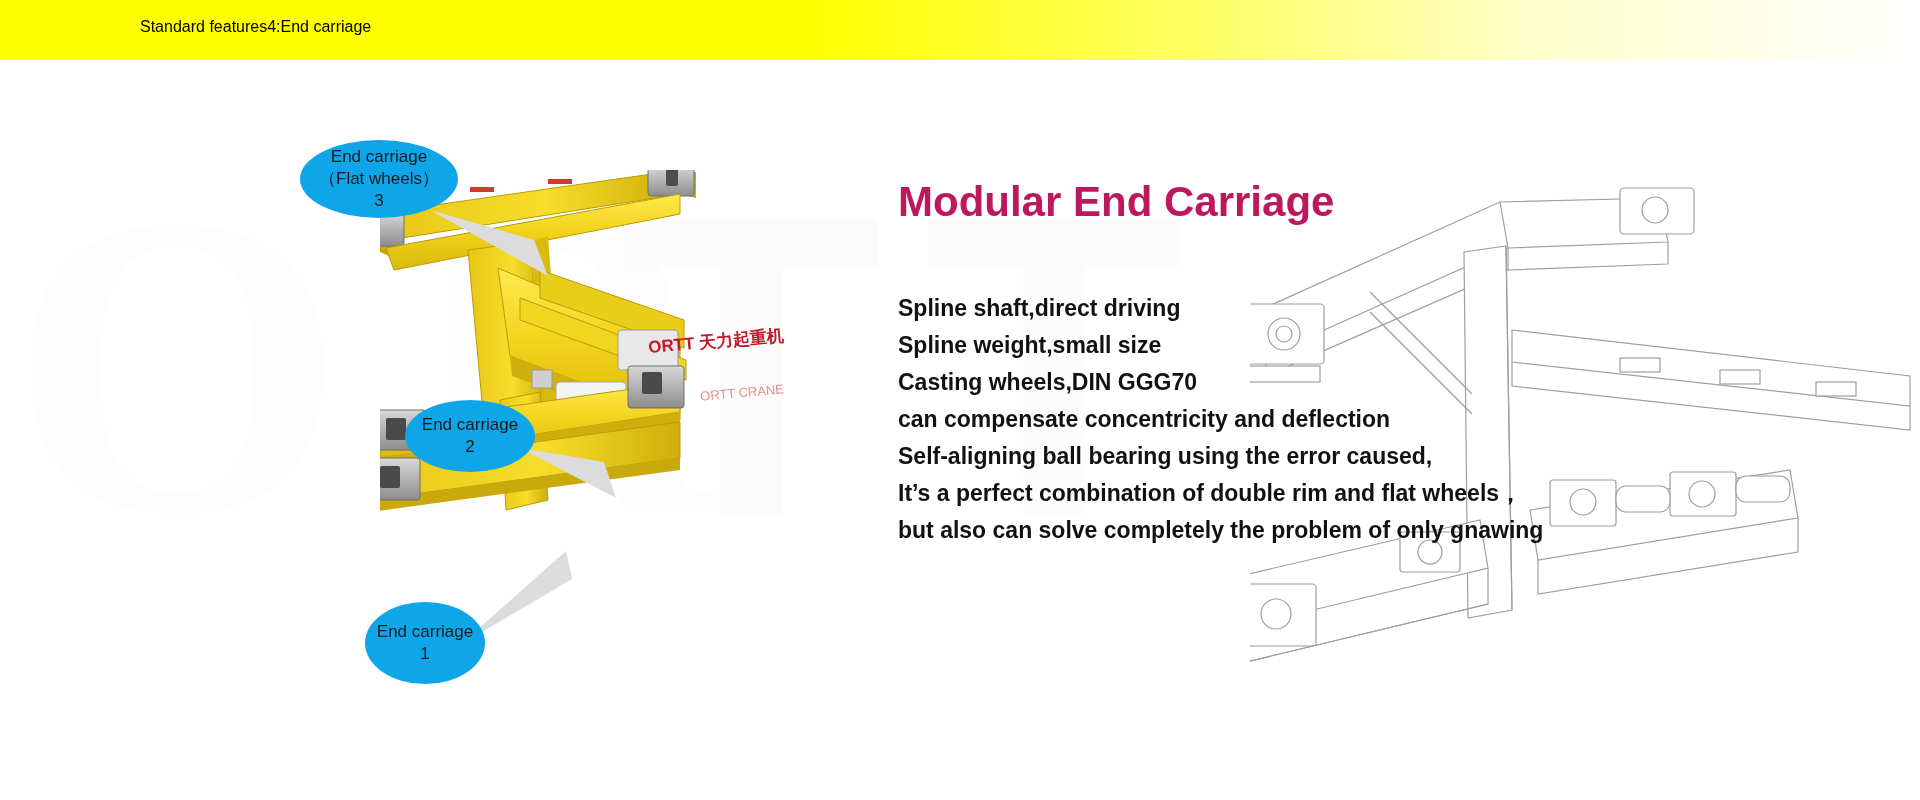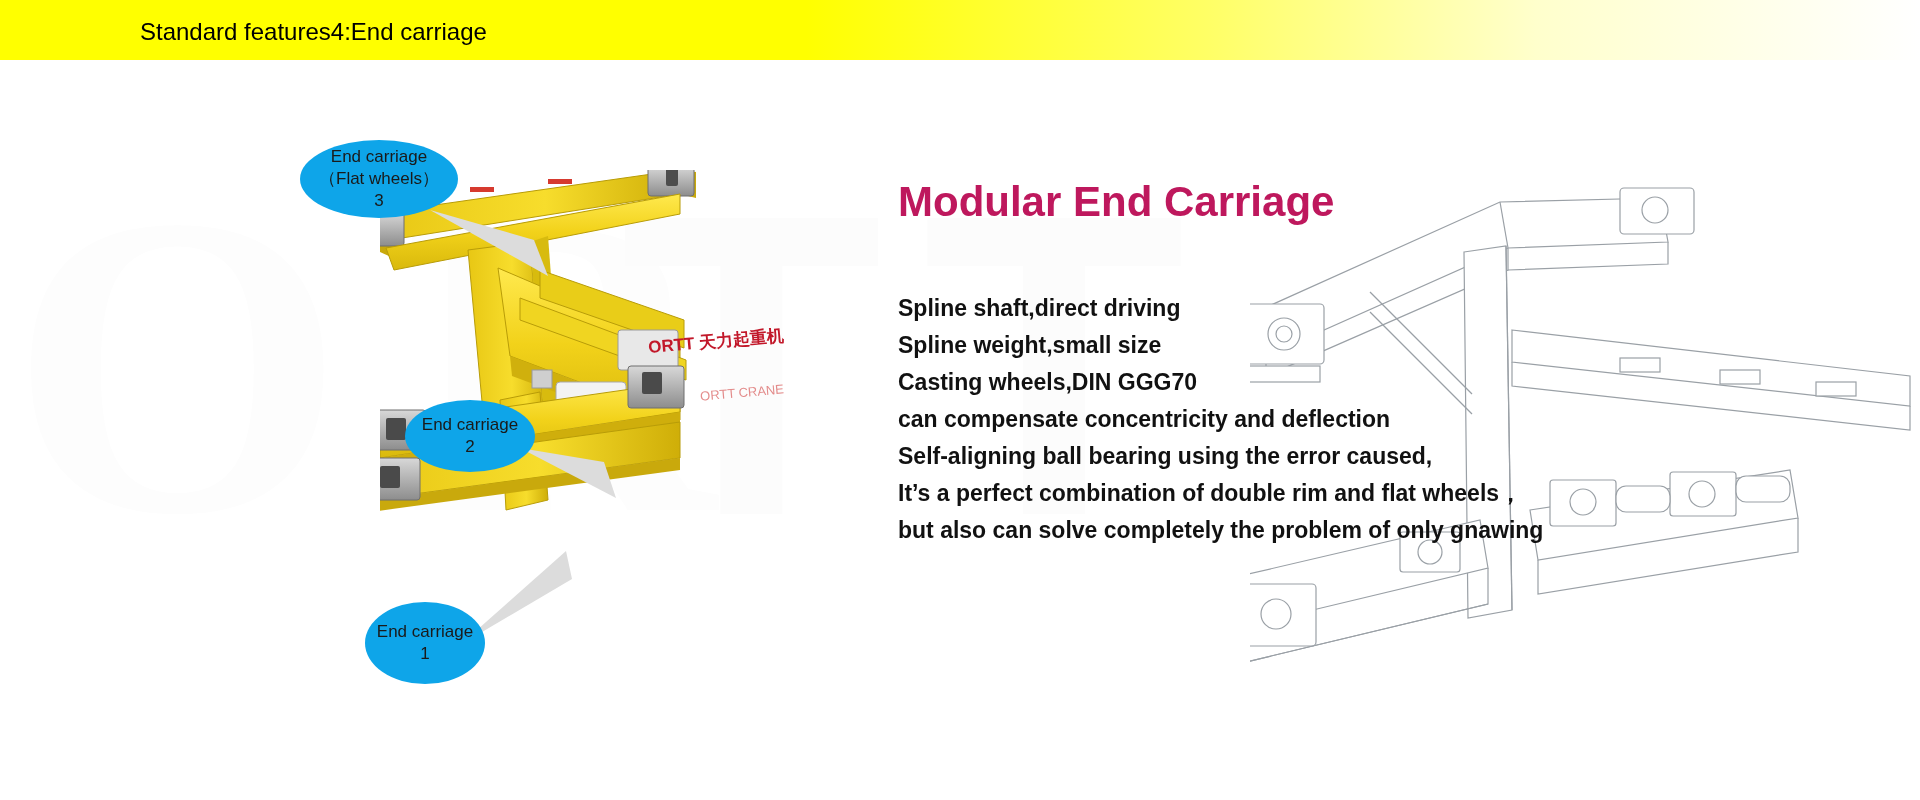--- a/index.html
+++ b/index.html
@@ -20,21 +20,21 @@
     position: absolute;
     left: 0; top: 0;
     width: 1920px;
     height: 60px;
     background: linear-gradient(to right, #ffff00 0%, #ffff00 42%, #ffff66 63%, #ffffcc 80%, #ffffff 100%);
   }
   .header-title {
     position: absolute;
     left: 140px;
     top: 18px;
-    font-size: 24px;
+    font-size: 16px;
     color: #000000;
     white-space: nowrap;
     letter-spacing: 0px;
   }
 
   
   .watermark {
     position: absolute;
     left: 10px;
     top: 150px;

